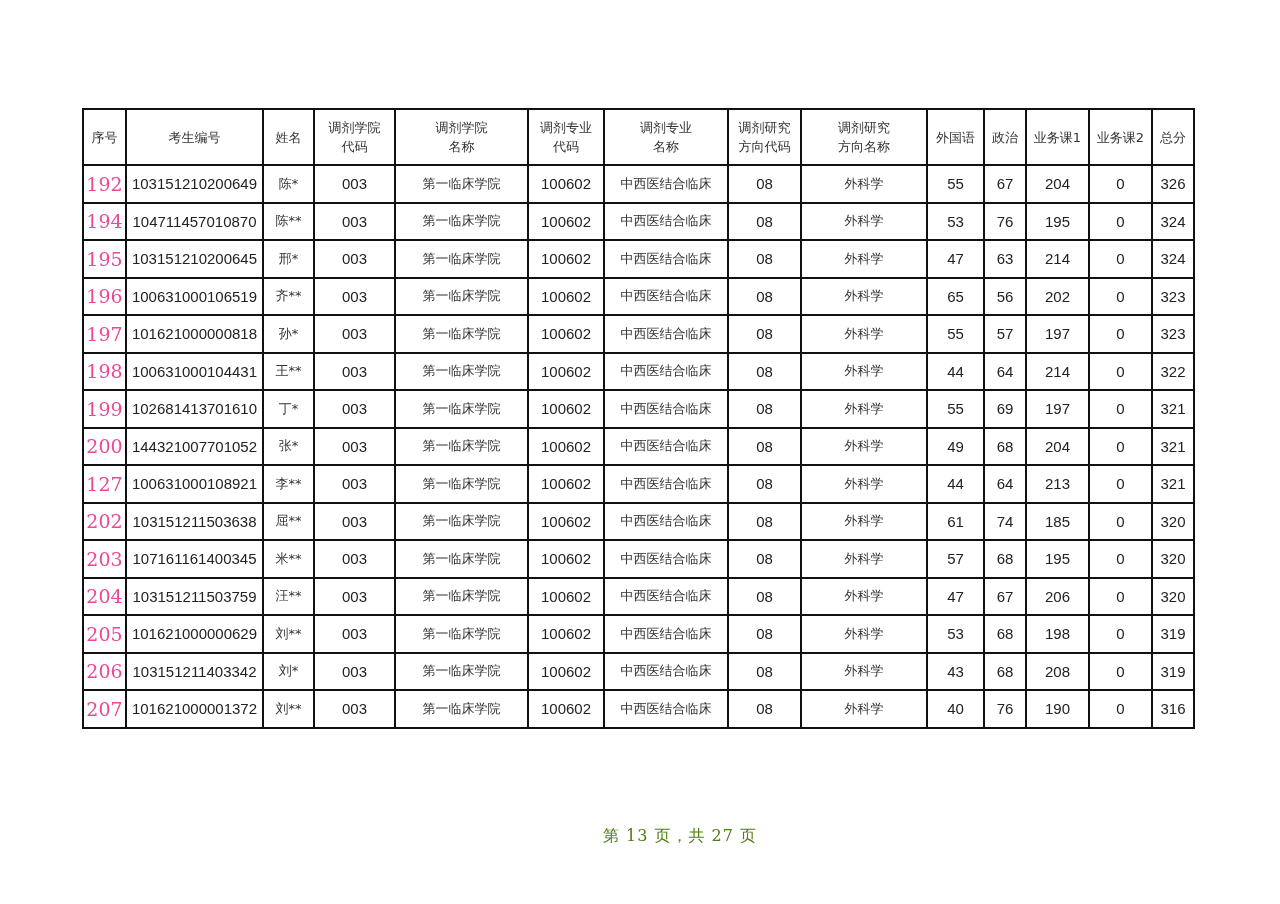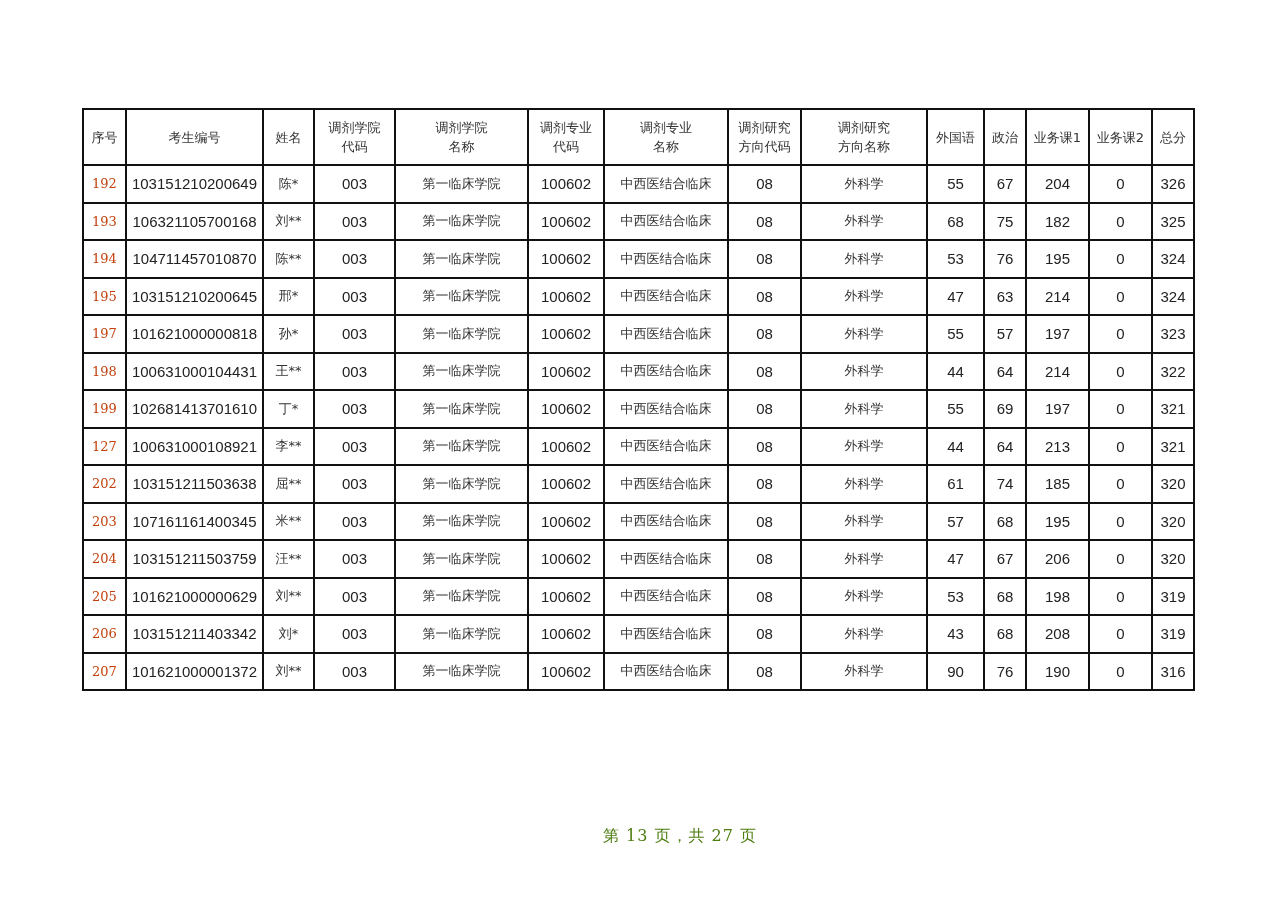--- a/index.html
+++ b/index.html
@@ -3,21 +3,21 @@
 <meta charset="utf-8">
 <style>
   html, body { margin:0; padding:0; }
   body { width:1280px; height:904px; background:#ffffff; position:relative; overflow:hidden;
          font-family:"DejaVu Sans", "Liberation Sans", sans-serif; color:#111; }
   .tbl { position:absolute; left:82px; top:108px; border-collapse:collapse; table-layout:fixed; }
   .tbl td, .tbl th { border:2px solid #111; text-align:center; vertical-align:middle; padding:0;
          font-weight:normal; overflow:hidden; white-space:nowrap; }
   .tbl th { height:54px; font-size:13px; line-height:19px; color:#333; white-space:normal; }
   .tbl td { height:35.5px; font-size:14px; color:#222; }
-  .tbl td.seq { font-family:"DejaVu Serif", "Liberation Serif", serif; font-size:13px; color:#c2410c; }
+  .tbl td.seq { font-family:"DejaVu Serif", "Liberation Serif", serif; font-size:19px; color:#ec4899; }
   .tbl td.num { font-family:"Liberation Sans", sans-serif; font-size:15px; }
   .tbl td.cn { font-size:13px; color:#333; }
   .footer { position:absolute; left:0; width:1280px; top:826px; text-align:center;
             font-family:"DejaVu Serif", "Liberation Serif", serif; font-size:16px; color:#4d7c0f; letter-spacing:1px;padding-left:40px; }
 </style>
 </head>
 <body>
 
 <table class="tbl">
   <colgroup>
@@ -65,36 +65,20 @@
         <td class="cn">中西医结合临床</td>
         <td class="num">08</td>
         <td class="cn">外科学</td>
         <td class="num">55</td>
         <td class="num">67</td>
         <td class="num">204</td>
         <td class="num">0</td>
         <td class="num">326</td>
       </tr>
       <tr>
-        <td class="seq">193</td>
-        <td class="num">106321105700168</td>
-        <td class="cn">刘**</td>
-        <td class="num">003</td>
-        <td class="cn">第一临床学院</td>
-        <td class="num">100602</td>
-        <td class="cn">中西医结合临床</td>
-        <td class="num">08</td>
-        <td class="cn">外科学</td>
-        <td class="num">68</td>
-        <td class="num">75</td>
-        <td class="num">182</td>
-        <td class="num">0</td>
-        <td class="num">325</td>
-      </tr>
-      <tr>
         <td class="seq">194</td>
         <td class="num">104711457010870</td>
         <td class="cn">陈**</td>
         <td class="num">003</td>
         <td class="cn">第一临床学院</td>
         <td class="num">100602</td>
         <td class="cn">中西医结合临床</td>
         <td class="num">08</td>
         <td class="cn">外科学</td>
         <td class="num">53</td>
@@ -113,20 +97,36 @@
         <td class="cn">中西医结合临床</td>
         <td class="num">08</td>
         <td class="cn">外科学</td>
         <td class="num">47</td>
         <td class="num">63</td>
         <td class="num">214</td>
         <td class="num">0</td>
         <td class="num">324</td>
       </tr>
       <tr>
+        <td class="seq">196</td>
+        <td class="num">100631000106519</td>
+        <td class="cn">齐**</td>
+        <td class="num">003</td>
+        <td class="cn">第一临床学院</td>
+        <td class="num">100602</td>
+        <td class="cn">中西医结合临床</td>
+        <td class="num">08</td>
+        <td class="cn">外科学</td>
+        <td class="num">65</td>
+        <td class="num">56</td>
+        <td class="num">202</td>
+        <td class="num">0</td>
+        <td class="num">323</td>
+      </tr>
+      <tr>
         <td class="seq">197</td>
         <td class="num">101621000000818</td>
         <td class="cn">孙*</td>
         <td class="num">003</td>
         <td class="cn">第一临床学院</td>
         <td class="num">100602</td>
         <td class="cn">中西医结合临床</td>
         <td class="num">08</td>
         <td class="cn">外科学</td>
         <td class="num">55</td>
@@ -161,20 +161,36 @@
         <td class="cn">中西医结合临床</td>
         <td class="num">08</td>
         <td class="cn">外科学</td>
         <td class="num">55</td>
         <td class="num">69</td>
         <td class="num">197</td>
         <td class="num">0</td>
         <td class="num">321</td>
       </tr>
       <tr>
+        <td class="seq">200</td>
+        <td class="num">144321007701052</td>
+        <td class="cn">张*</td>
+        <td class="num">003</td>
+        <td class="cn">第一临床学院</td>
+        <td class="num">100602</td>
+        <td class="cn">中西医结合临床</td>
+        <td class="num">08</td>
+        <td class="cn">外科学</td>
+        <td class="num">49</td>
+        <td class="num">68</td>
+        <td class="num">204</td>
+        <td class="num">0</td>
+        <td class="num">321</td>
+      </tr>
+      <tr>
         <td class="seq">127</td>
         <td class="num">100631000108921</td>
         <td class="cn">李**</td>
         <td class="num">003</td>
         <td class="cn">第一临床学院</td>
         <td class="num">100602</td>
         <td class="cn">中西医结合临床</td>
         <td class="num">08</td>
         <td class="cn">外科学</td>
         <td class="num">44</td>
@@ -266,21 +282,21 @@
       <tr>
         <td class="seq">207</td>
         <td class="num">101621000001372</td>
         <td class="cn">刘**</td>
         <td class="num">003</td>
         <td class="cn">第一临床学院</td>
         <td class="num">100602</td>
         <td class="cn">中西医结合临床</td>
         <td class="num">08</td>
         <td class="cn">外科学</td>
-        <td class="num">90</td>
+        <td class="num">40</td>
         <td class="num">76</td>
         <td class="num">190</td>
         <td class="num">0</td>
         <td class="num">316</td>
       </tr>
     </tbody>
 </table>
 
 <div class="footer">第 13 页，共 27 页</div>
 

